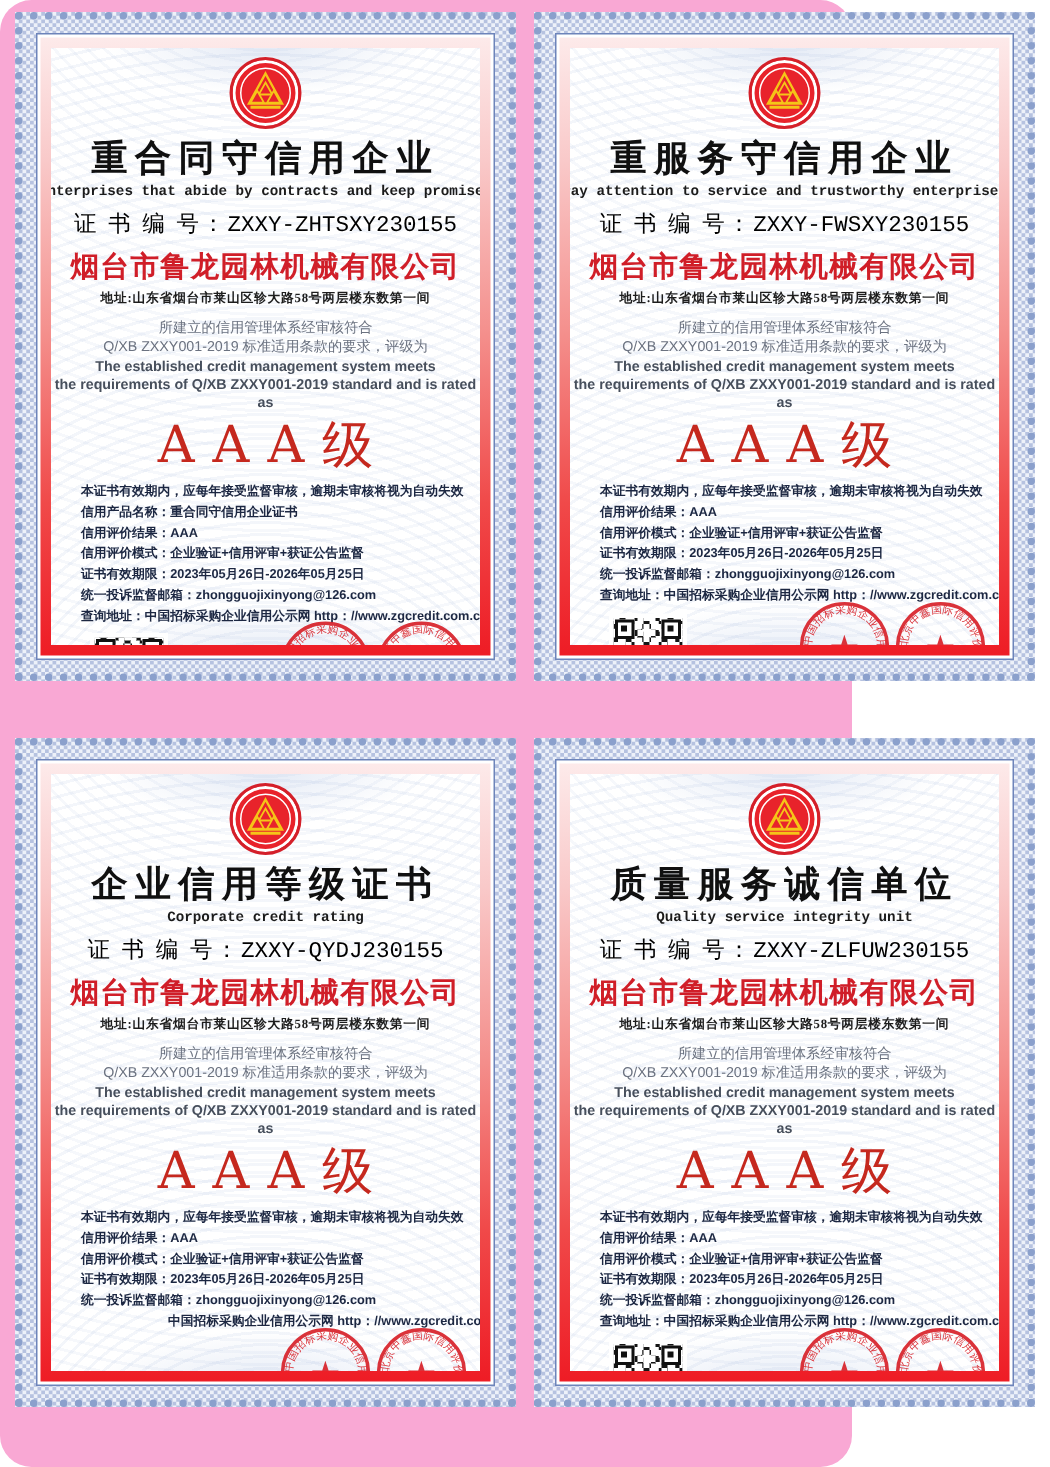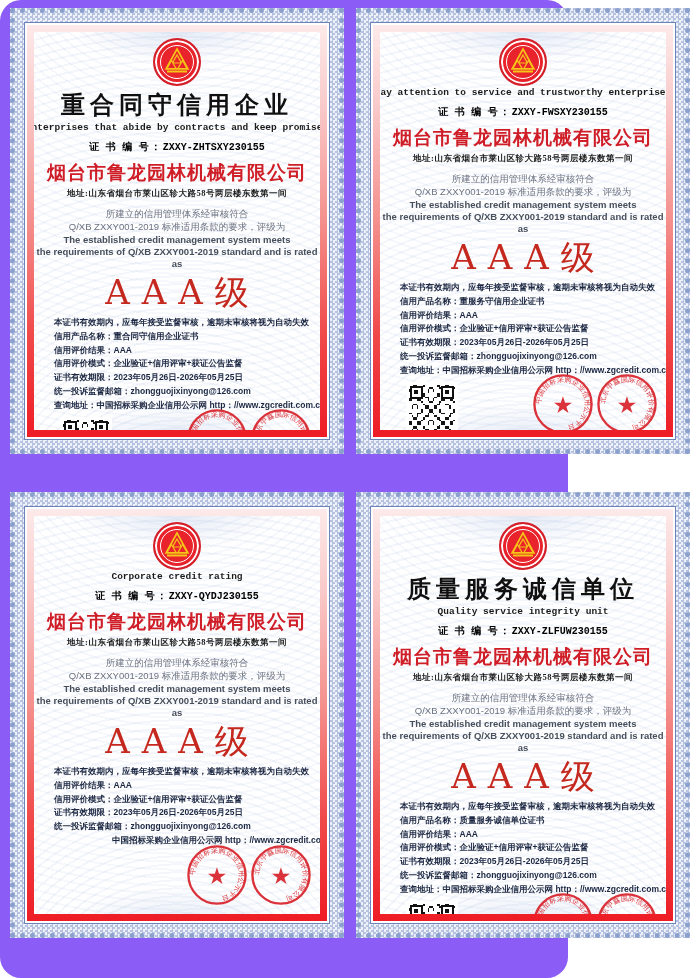--- a/index.html
+++ b/index.html
@@ -1,17 +1,17 @@
 <!DOCTYPE html>
 <html><head>
 <meta charset="utf-8">
 <style>
   * { margin:0; padding:0; box-sizing:border-box; }
   body { background:#ffffff; font-family:"Liberation Sans", sans-serif; }
-  .sheet { width:568px; height:978px; background:#8b5cf6; display:grid;
+  .sheet { width:568px; height:978px; background:#f9a8d4; display:grid;
            grid-template-columns:338px 338px; grid-template-rows:484px 484px;
            column-gap:8px; padding:8px;border-radius:21px; }
   .cell { display:flex; justify-content:center; align-items:flex-start; }
 
   
   .lace { width:334px; height:446px;
           border:5px dotted #8ba0cc;
           background:
             repeating-conic-gradient(#b6c2e0 0% 25%, #edf1f9 0% 50%);
           background-size:5px 5px;
@@ -32,21 +32,21 @@
   
   .badge { width:48px; height:48px; border-radius:50%;
            background:#e8232b; border:2px solid #d4202a; box-shadow:0 0 0 2px #fff inset;
            display:flex; align-items:center; justify-content:center; flex:0 0 auto; }
   .badge svg { width:40px; height:40px; }
 
   .title { font-family:"Liberation Serif", serif; font-weight:700; color:#101010;
            font-size:24px; letter-spacing:5px; margin-top:3px; white-space:nowrap; }
   .subtitle { font-family:"Liberation Mono", monospace; font-weight:700; color:#1b1b1b;
            font-size:9.5px; margin-top:1px; white-space:nowrap; }
-  .certno { margin-top:7px; font-weight:700; color:#000; font-size:10px;
+  .certno { margin-top:7px; font-weight:400; color:#000; font-size:15px;
            font-family:"Liberation Mono", monospace; white-space:nowrap; }
   .certno .lbl { font-family:"Liberation Serif", serif; letter-spacing:2px; }
   .company { margin-top:6px; font-family:"Liberation Serif", serif; font-weight:700;
            color:#d01e28; font-size:19px; letter-spacing:1px; white-space:nowrap; }
   .address { margin-top:2px; font-family:"Liberation Serif", serif; font-weight:700;
            color:#1d1d1d; font-size:8.5px; letter-spacing:.5px; white-space:nowrap; }
 
   .bodyblock { margin-top:8px; text-align:center; }
   .body-cn { color:#6b7280; font-size:9.5px; line-height:1.35; }
   .body-en { color:#474f5c; font-weight:700; font-size:9.5px; line-height:1.3; }
@@ -148,34 +148,34 @@
           <svg viewBox="0 0 40 40">
                   <circle cx="20" cy="20" r="19" fill="#e8232b"></circle>
                   <circle cx="20" cy="20" r="16.5" fill="none" stroke="#ffffff" stroke-width="1"></circle>
                   <path d="M20 7 L31 27 L9 27 Z" fill="none" stroke="#f5c518" stroke-width="1.6"></path>
                   <path d="M20 13 L24.5 21 L15.5 21 Z" fill="#e8232b" stroke="#f5c518" stroke-width="1.2"></path>
                   <path d="M14.5 22.5 L19 30.5 L10 30.5 Z" fill="#e8232b" stroke="#f5c518" stroke-width="1.2" transform="translate(0,-4)"></path>
                   <path d="M25.5 22.5 L30 30.5 L21 30.5 Z" fill="#e8232b" stroke="#f5c518" stroke-width="1.2" transform="translate(0,-4)"></path>
                   <rect x="10" y="28.5" width="20" height="2" fill="#f5c518"></rect>
                 </svg>
         </div>
+        <div class="title">重服务守信用企业</div>
         <div class="subtitle">Pay attention to service and trustworthy enterprises</div>
         <div class="certno"><span class="lbl">证 书 编 号：</span><span>ZXXY-FWSXY230155</span></div>
         <div class="company">烟台市鲁龙园林机械有限公司</div>
         <div class="address">地址:山东省烟台市莱山区轸大路58号两层楼东数第一间</div>
         <div class="bodyblock">
           <div class="body-cn">所建立的信用管理体系经审核符合</div>
           <div class="body-cn">Q/XB ZXXY001-2019 标准适用条款的要求，评级为</div>
           <div class="body-en">The established credit management system meets</div>
           <div class="body-en">the requirements of Q/XB ZXXY001-2019 standard and is rated as</div>
         </div>
         <div class="rating">AAA级</div>
         <div class="details">
           <div class="detail-line">本证书有效期内，应每年接受监督审核，逾期未审核将视为自动失效</div>
-          <div class="detail-line">信用产品名称：重服务守信用企业证书</div>
           <div class="detail-line">信用评价结果：AAA</div>
           <div class="detail-line">信用评价模式：企业验证+信用评审+获证公告监督</div>
           <div class="detail-line">证书有效期限：2023年05月26日-2026年05月25日</div>
           <div class="detail-line">统一投诉监督邮箱：zhongguojixinyong@126.com</div>
           <div class="detail-line">查询地址：中国招标采购企业信用公示网 http：//www.zgcredit.com.cn</div>
         </div>
         <div class="footer">
           <div class="qr">
                   <i class="finder f-tl"></i>
                   <i class="finder f-tr"></i>
@@ -209,20 +209,21 @@
           <svg viewBox="0 0 40 40">
                   <circle cx="20" cy="20" r="19" fill="#e8232b"></circle>
                   <circle cx="20" cy="20" r="16.5" fill="none" stroke="#ffffff" stroke-width="1"></circle>
                   <path d="M20 7 L31 27 L9 27 Z" fill="none" stroke="#f5c518" stroke-width="1.6"></path>
                   <path d="M20 13 L24.5 21 L15.5 21 Z" fill="#e8232b" stroke="#f5c518" stroke-width="1.2"></path>
                   <path d="M14.5 22.5 L19 30.5 L10 30.5 Z" fill="#e8232b" stroke="#f5c518" stroke-width="1.2" transform="translate(0,-4)"></path>
                   <path d="M25.5 22.5 L30 30.5 L21 30.5 Z" fill="#e8232b" stroke="#f5c518" stroke-width="1.2" transform="translate(0,-4)"></path>
                   <rect x="10" y="28.5" width="20" height="2" fill="#f5c518"></rect>
                 </svg>
         </div>
+        <div class="title">企业信用等级证书</div>
         <div class="subtitle">Corporate credit rating</div>
         <div class="certno"><span class="lbl">证 书 编 号：</span><span>ZXXY-QYDJ230155</span></div>
         <div class="company">烟台市鲁龙园林机械有限公司</div>
         <div class="address">地址:山东省烟台市莱山区轸大路58号两层楼东数第一间</div>
         <div class="bodyblock">
           <div class="body-cn">所建立的信用管理体系经审核符合</div>
           <div class="body-cn">Q/XB ZXXY001-2019 标准适用条款的要求，评级为</div>
           <div class="body-en">The established credit management system meets</div>
           <div class="body-en">the requirements of Q/XB ZXXY001-2019 standard and is rated as</div>
         </div>
@@ -279,21 +280,20 @@
         <div class="address">地址:山东省烟台市莱山区轸大路58号两层楼东数第一间</div>
         <div class="bodyblock">
           <div class="body-cn">所建立的信用管理体系经审核符合</div>
           <div class="body-cn">Q/XB ZXXY001-2019 标准适用条款的要求，评级为</div>
           <div class="body-en">The established credit management system meets</div>
           <div class="body-en">the requirements of Q/XB ZXXY001-2019 standard and is rated as</div>
         </div>
         <div class="rating">AAA级</div>
         <div class="details">
           <div class="detail-line">本证书有效期内，应每年接受监督审核，逾期未审核将视为自动失效</div>
-          <div class="detail-line">信用产品名称：质量服务诚信单位证书</div>
           <div class="detail-line">信用评价结果：AAA</div>
           <div class="detail-line">信用评价模式：企业验证+信用评审+获证公告监督</div>
           <div class="detail-line">证书有效期限：2023年05月26日-2026年05月25日</div>
           <div class="detail-line">统一投诉监督邮箱：zhongguojixinyong@126.com</div>
           <div class="detail-line">查询地址：中国招标采购企业信用公示网 http：//www.zgcredit.com.cn</div>
         </div>
         <div class="footer">
           <div class="qr">
                   <i class="finder f-tl"></i>
                   <i class="finder f-tr"></i>

